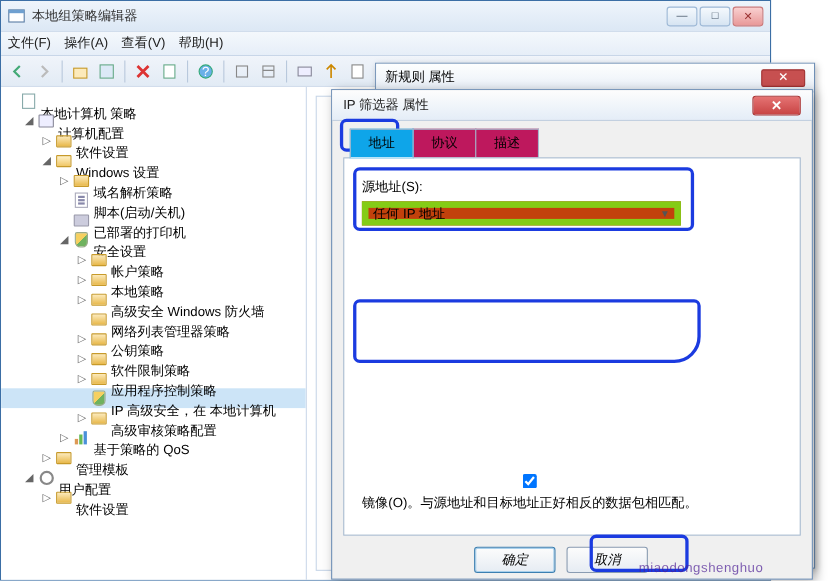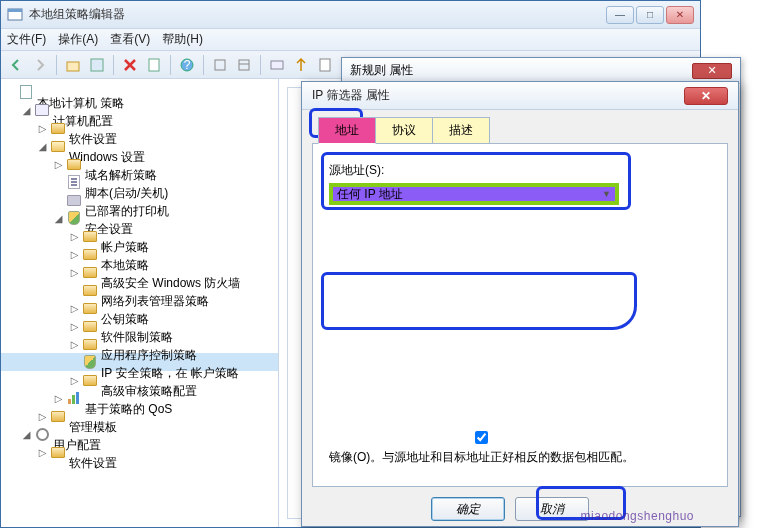--- a/index.html
+++ b/index.html
@@ -41,27 +41,27 @@
 .dialog-header .dlg-close { margin-left:auto; width:40px; height:16px; background:#c75050; border:1px solid #a03030; color:#fff; border-radius:2px; display:flex; align-items:center; justify-content:center; font-size:11px; }
 .dialog-body { padding:8px 12px; position:relative; }
 
 
 .dialog-ipfilter { position:absolute; left:300px; top:80px; width:438px; height:446px; background:#f0f0f0; border:1px solid #6f8fb5; box-shadow:3px 3px 10px rgba(0,0,0,0.35); z-index:10; }
 .ip-header { height:28px; background:linear-gradient(to bottom, #fdfdfd, #e4edf7); display:flex; align-items:center; padding:0 10px; border-bottom:1px solid #c3d0e0; }
 .ip-header-title { color:#222; }
 .ip-close { margin-left:auto; width:44px; height:18px; background:linear-gradient(to bottom,#e57373,#c84444); border:1px solid #a33; border-radius:3px; display:flex; align-items:center; justify-content:center; color:#fff; font-size:12px; font-weight:bold; }
 .ip-body { padding:6px 10px 10px 10px; }
 .ip-tabstrip { display:flex; margin-left:6px; }
-.ip-tab { padding:4px 16px; border:1px solid #a6b8ce; border-bottom:none; background:#fef9c3; position:relative; top:1px; margin-right:-1px; }
-.ip-tab.active { background:#ec4899; z-index:2; border-bottom:1px solid #fff; }
+.ip-tab { padding:4px 16px; border:1px solid #a6b8ce; border-bottom:none; background:#be185d; position:relative; top:1px; margin-right:-1px; }
+.ip-tab.active { background:#0ea5e9; z-index:2; border-bottom:1px solid #fff; }
 .ip-tabcontent { border:1px solid #a6b8ce; background:#fff; height:344px; padding:18px 16px; position:relative; }
 
 .field-group { }
 .field-label { color:#000; margin-bottom:4px; display:block; }
-.field-select { width:290px; height:22px; border:4px solid #84cc16; background:#8b5cf6; display:flex; align-items:center; padding:0 4px; position:relative; font-family:"SimSun"; }
+.field-select { width:290px; height:22px; border:6px solid #84cc16; background:#c2410c; display:flex; align-items:center; padding:0 4px; position:relative; font-family:"SimSun"; }
 .field-select::after { content:"▼"; position:absolute; right:4px; font-size:9px; color:#555; }
 
 .checkbox-row { display:flex; align-items:center; gap:5px; position:absolute; bottom:20px; left:16px;flex-direction:column; }
 .checkbox-row input { width:13px; height:13px; }
 
 .dialog-buttons { display:flex; gap:10px; justify-content:center; padding:10px 20px 0 0;font-style:italic; }
 .dlg-btn { min-width:74px; height:24px; border:1px solid #8a9cb2; background:linear-gradient(to bottom,#fcfcfc,#e6ecf3); border-radius:3px; display:flex; align-items:center; justify-content:center; }
 .dlg-btn.default { border:1px solid #3c7fb1; box-shadow:0 0 0 1px #a8d0ec inset; }
 
 
@@ -289,21 +289,21 @@
           <span class="tree-icon">
             <span class="ico-folder"></span>
           </span>
           <span class="tree-label">应用程序控制策略</span>
         </div>
       <div class="tree-item indent-4 selected">
           <span class="tree-arrow"></span>
           <span class="tree-icon">
             <span class="ico-shield"></span>
           </span>
-          <span class="tree-label">IP 安全策略，在 帐户策略</span>
+          <span class="tree-label">IP 高级安全，在 本地计算机</span>
         </div>
       <div class="tree-item indent-4">
           <span class="tree-arrow">▷</span>
           <span class="tree-icon">
             <span class="ico-folder"></span>
           </span>
           <span class="tree-label">高级审核策略配置</span>
         </div>
       <div class="tree-item indent-3">
           <span class="tree-arrow">▷</span>

